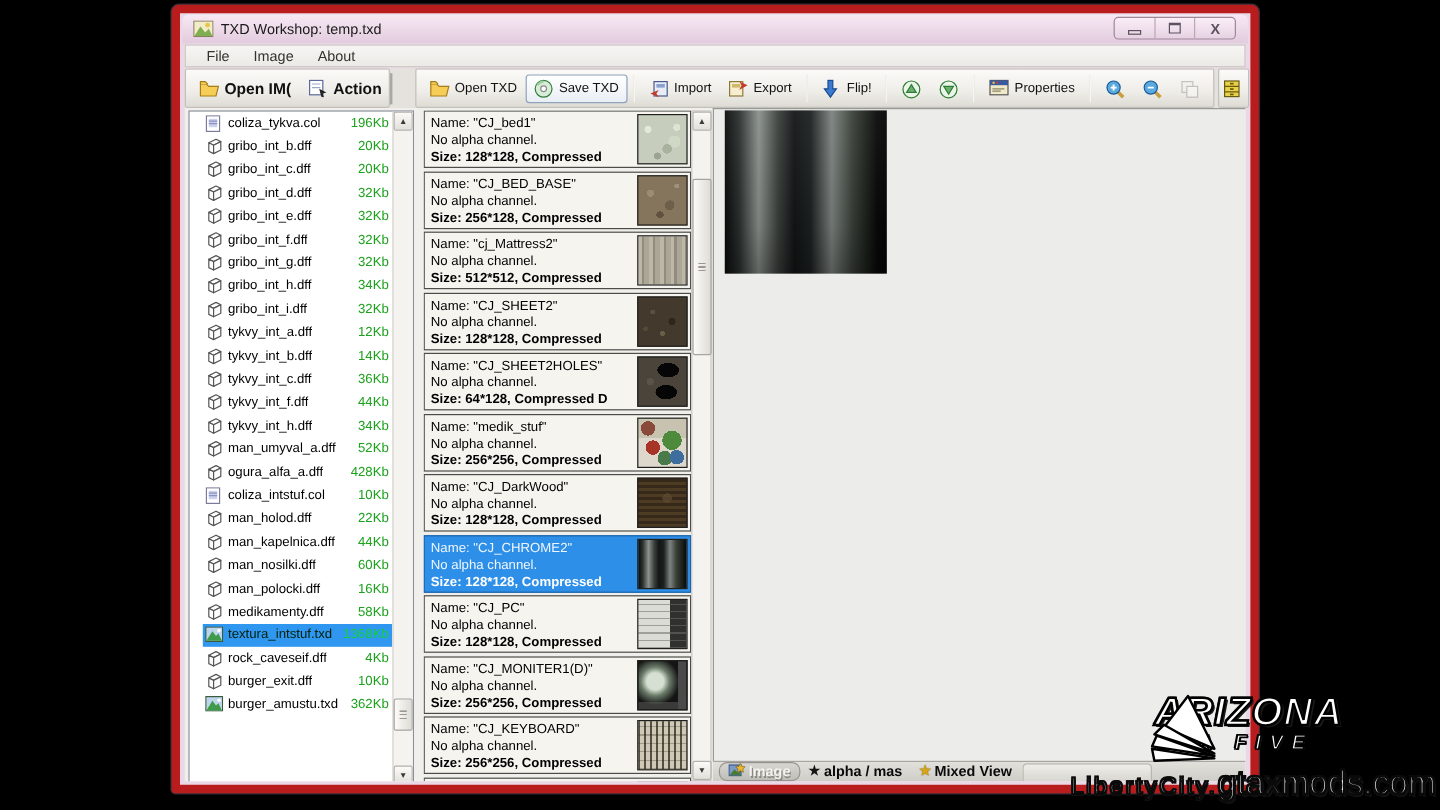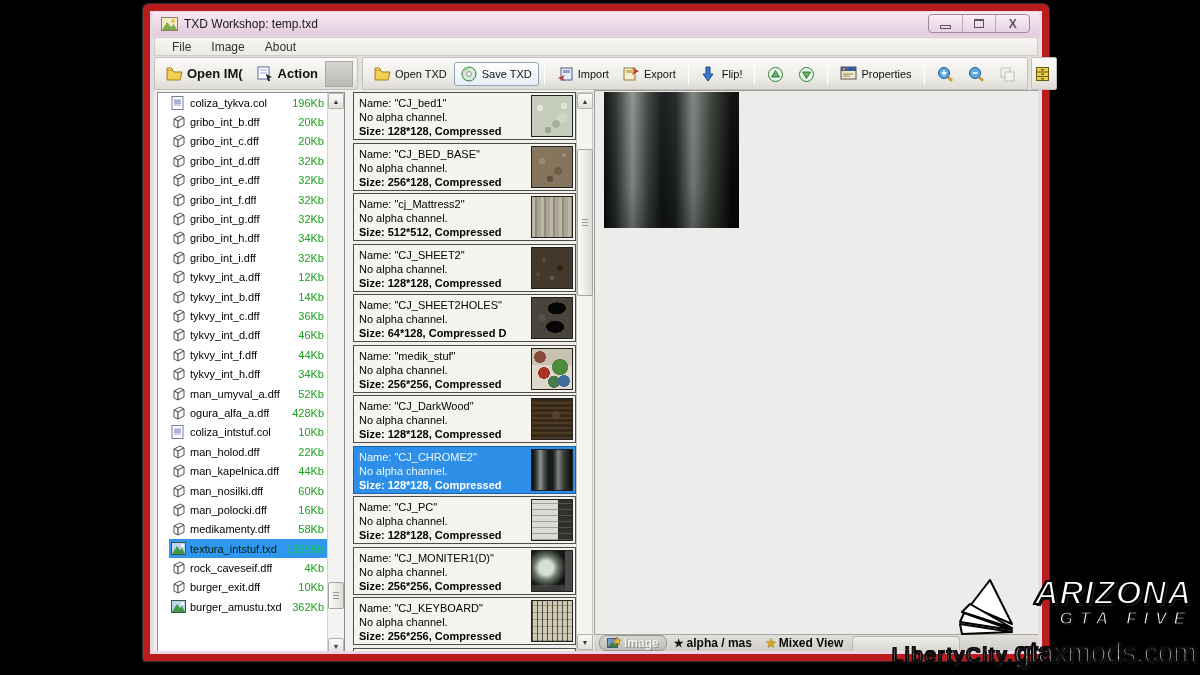--- a/index.html
+++ b/index.html
@@ -30,21 +30,21 @@
   
   .menubar { position:absolute; left:4px; top:26px; right:4px; height:19px;
              background:linear-gradient(180deg,#f6f5f3,#eceae6); border:1px solid #cfccc6;
              display:flex; align-items:center; gap:2px; padding-left:8px; }
   .menu-item { font-size:12px; color:#33332f; padding:2px 9px; }
 
   
   .toolbar { position:absolute; left:4px; top:46px; right:4px; height:33px; background:#e4e2dc; display:flex; }
   .tb-band { height:100%; background:linear-gradient(180deg,#fbfaf8 0%,#efede8 60%,#dddbd4 100%);
              border:1px solid #c2c0ba; border-radius:2px; display:flex; align-items:center; padding:0 4px; }
-  .band-left  { width:204px; margin-right:4px; }
+  .band-left  { width:171px; margin-right:21px; }
   .band-main  { flex:1; margin-right:3px; }
   .band-right { width:26px; justify-content:center; }
   .tbtn { display:flex; align-items:center; gap:4px; padding:3px 6px; border:1px solid transparent; border-radius:3px; font-size:11px; color:#111; white-space:nowrap; }
   .tbtn.bold { font-weight:bold; font-size:13px; }
   .tbtn.outlined { border:1px solid #8fa3bd; background:linear-gradient(180deg,#ffffff,#e9eef5); }
   .tb-sep { width:1px; height:22px; background:#c4c2bc; border-right:1px solid #fff; margin:0 5px; }
   .tb-fill-gray { width:38px; height:26px; margin-left:auto;
                   background:linear-gradient(180deg,#d7d5cf,#bcbab4); border:1px solid #aaa8a2; }
   .icon16 { width:17px; height:16px; display:inline-block; flex:none; }
   .disabled { opacity:.45; }
@@ -117,21 +117,21 @@
   .thumb-medik{background-color:#ddd8cb;background-image:radial-gradient(circle at 70% 45%,#4e8a3c 0 8px,transparent 8px),radial-gradient(circle at 30% 60%,#a83428 0 6px,transparent 6px),radial-gradient(circle at 80% 80%,#3e6e9e 0 6px,transparent 6px),radial-gradient(circle at 20% 20%,#8a4a3a 0 6px,transparent 6px),radial-gradient(circle at 55% 82%,#4a7a4a 0 6px,transparent 6px),linear-gradient(0deg,transparent 0 60%,#c8c2b0 60% 100%);}
   .thumb-darkwood{background-color:#37291a;background-image:repeating-linear-gradient(0deg,rgba(96,74,44,.55) 0 2px,transparent 2px 5px),radial-gradient(circle at 60% 40%,#52402a 0 4px,transparent 4px);}
   .thumb-chrome{background-image:linear-gradient(90deg,#0b0b0b 0%,#2c3230 9%,#8b918d 21%,#3a3f3c 33%,#131516 43%,#1d2221 53%,#7d8380 66%,#394038 79%,#090909 100%);}
   .thumb-pc{background-color:#dcdcd6;background-image:repeating-linear-gradient(0deg,rgba(110,110,105,.55) 0 1px,transparent 1px 6px),linear-gradient(90deg,rgba(0,0,0,0) 0 66%,#30302e 66% 100%);}
   .thumb-monitord{background-color:#141414;background-image:radial-gradient(circle at 35% 42%,#d6e0d2 0 7px,#6a7a68 12px,rgba(26,26,26,0) 20px),linear-gradient(90deg,transparent 0 82%,#4a4a4a 82% 100%),linear-gradient(0deg,#3a3a38 0 15%,transparent 15%);}
   .thumb-keyboard{background-color:#cfc8b4;background-image:repeating-linear-gradient(90deg,rgba(40,40,30,.75) 0 1px,transparent 1px 5px),repeating-linear-gradient(0deg,rgba(115,110,90,.5) 0 1px,transparent 1px 7px);}
   .thumb-monitor{background-color:#1c1c1c;background-image:linear-gradient(180deg,#3c3c3a 0 30%,#101010 30% 100%);}
 
   
   .wm { position:absolute; pointer-events:none; }
-  .wm-arizona { right:8px; top:576px; width:230px; text-align:right; font-style:italic; font-weight:bold; }
+  .wm-arizona { right:8px; top:576px; width:230px; text-align:left; font-style:italic; font-weight:bold; }
   .wm-brand { font-size:33px; letter-spacing:1px; color:#fff; line-height:1;
               -webkit-text-stroke:2px #000; text-shadow:2px 2px 0 #1a1a1a, -1px -1px 0 #000, 1px -1px 0 #000, -1px 1px 0 #000; }
   .wm-sub { font-size:17px; letter-spacing:7px; color:#fff; line-height:1.15;
             -webkit-text-stroke:1.3px #000; text-shadow:1px 1px 0 #1a1a1a, -1px -1px 0 #000; }
   .wm-fan { position:absolute; left:-6px; top:2px; }
   .wm-liberty { left:868px; top:637px; white-space:nowrap; font-weight:normal;margin-left:24px; }
   .wm-prefix { font-size:20px; letter-spacing:2px; color:#ececec; vertical-align:baseline;
                -webkit-text-stroke:1.6px #0a0a0a; text-shadow:1px 1px 0 #111, -1px -1px 0 #111, 1px -1px 0 #111, -1px 1px 0 #111; }
   .wm-main { font-size:28px; color:#f6f6f6; -webkit-text-stroke:2px #0a0a0a;
              text-shadow:2px 2px 0 #111, -1px -1px 0 #111, 1px -1px 0 #111, -1px 1px 0 #111; }
@@ -449,31 +449,20 @@
             <div class="frow">
               <span class="ficon"><svg width="15" height="14" viewBox="0 0 15 14">
                   <g fill="#fdfdfd" stroke="#555" stroke-linejoin="round">
                     <polygon points="3,4 9,1 13,3 7,6"></polygon>
                     <polygon points="3,4 7,6 7,13 3,11"></polygon>
                     <polygon points="7,6 13,3 13,10 7,13"></polygon>
                   </g>
                 </svg></span>
               <span class="fname">tykvy_int_c.dff</span>
               <span class="fsize">36Kb</span>
-            </div>
-            <div class="frow">
-              <span class="ficon"><svg width="15" height="14" viewBox="0 0 15 14">
-                  <g fill="#fdfdfd" stroke="#555" stroke-linejoin="round">
-                    <polygon points="3,4 9,1 13,3 7,6"></polygon>
-                    <polygon points="3,4 7,6 7,13 3,11"></polygon>
-                    <polygon points="7,6 13,3 13,10 7,13"></polygon>
-                  </g>
-                </svg></span>
-              <span class="fname">tykvy_int_d.dff</span>
-              <span class="fsize">46Kb</span>
             </div>
             <div class="frow">
               <span class="ficon"><svg width="15" height="14" viewBox="0 0 15 14">
                   <g fill="#fdfdfd" stroke="#555" stroke-linejoin="round">
                     <polygon points="3,4 9,1 13,3 7,6"></polygon>
                     <polygon points="3,4 7,6 7,13 3,11"></polygon>
                     <polygon points="7,6 13,3 13,10 7,13"></polygon>
                   </g>
                 </svg></span>
               <span class="fname">tykvy_int_f.dff</span>

